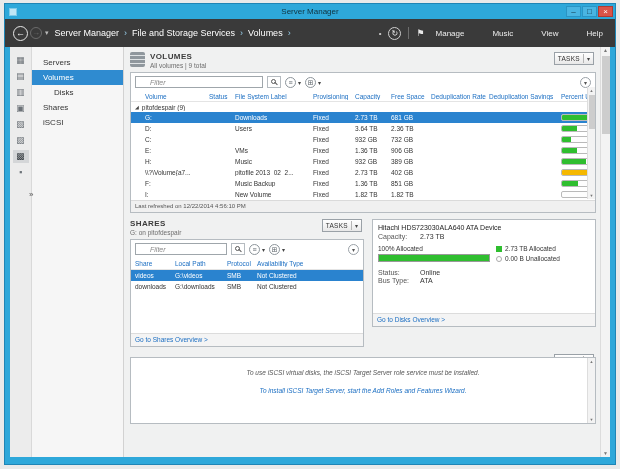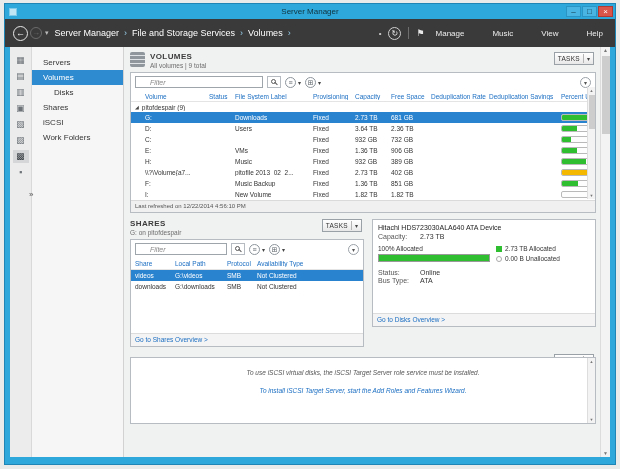--- a/index.html
+++ b/index.html
@@ -219,21 +219,20 @@
 
         <div class="nav-item selected">Volumes</div>
 
         <div class="nav-item indent">Disks</div>
 
 
         <div class="nav-item">Shares</div>
 
         <div class="nav-item">iSCSI</div>
 
-        <div class="nav-item">Work Folders</div>
       </div>
 
     <div class="main">
 
       <div class="phead">
         <span class="tile-ico"></span>
         <span>
           <div class="ptitle">VOLUMES</div>
           <div class="psub">All volumes | 9 total</div>
         </span>

